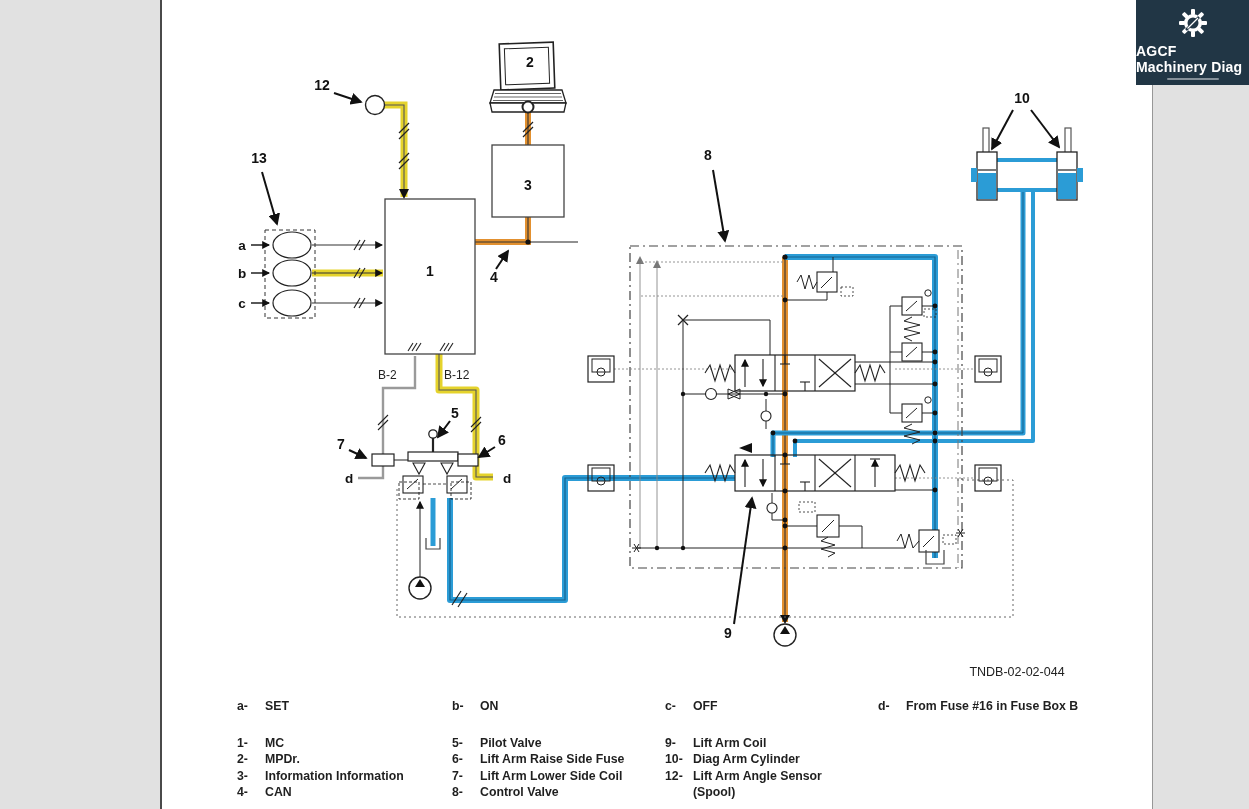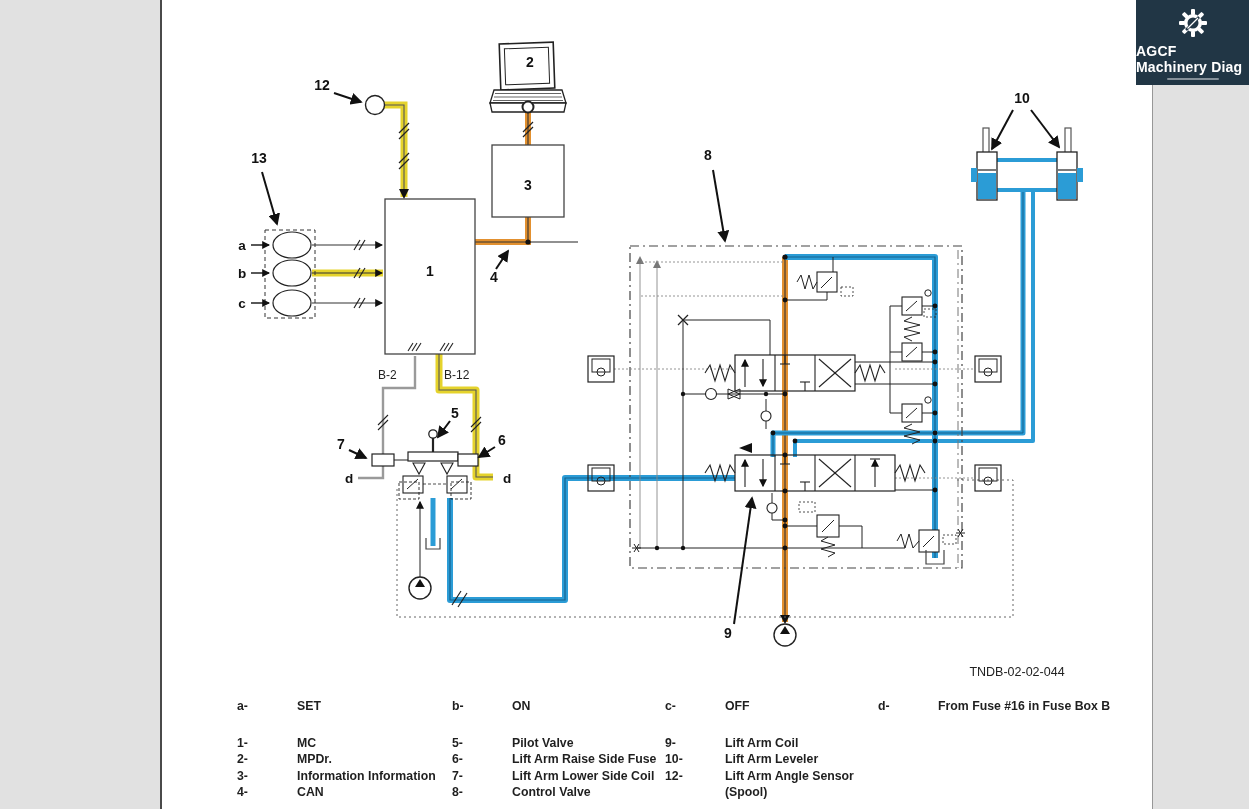--- a/index.html
+++ b/index.html
@@ -20,21 +20,21 @@
   .logo-tagline{width:52px;height:2px;background:rgba(255,255,255,.45);margin-top:3px;border-radius:1px;}
   svg.diagram{position:absolute;left:162px;top:0;z-index:1;}
   .refcode{
     position:absolute;left:952px;top:665px;width:130px;text-align:center;
     font-size:12.5px;color:#222;z-index:2;
   }
   .legend{position:absolute;left:0;top:0;width:1249px;height:809px;z-index:3;pointer-events:none;}
   .lg-block{position:absolute;font-size:12.3px;font-weight:bold;color:#1f1f1f;}
   .lg-row{display:flex;line-height:16.4px;}
   .lg-row .k{width:28px;flex:0 0 28px;}
-  .lg-row .v{white-space:nowrap;margin-left:32px;}
+  .lg-row .v{white-space:nowrap;}
   
   text{fill:#111;}
   .cal{font:bold 14px "Liberation Sans",sans-serif;}
   .cal-sm{font:bold 13.5px "Liberation Sans",sans-serif;}
   .plain{font:12px "Liberation Sans",sans-serif;fill:#222;}
 </style>
 </head>
 <body>
 
 <div class="paper"></div>
@@ -506,21 +506,21 @@
       </div>
   </div>
 
   <div class="lg-block" style="left:665px;top:735px">
     <div class="lg-row">
         <span class="k">9-</span>
         <span class="v">Lift Arm Coil</span>
       </div>
     <div class="lg-row">
         <span class="k">10-</span>
-        <span class="v">Lift Arm Leveler</span>
+        <span class="v">Diag Arm Cylinder</span>
       </div>
     <div class="lg-row">
         <span class="k">12-</span>
         <span class="v">Lift Arm Angle Sensor</span>
       </div>
     <div class="lg-row">
         <span class="k"></span>
         <span class="v">(Spool)</span>
       </div>
   </div>

